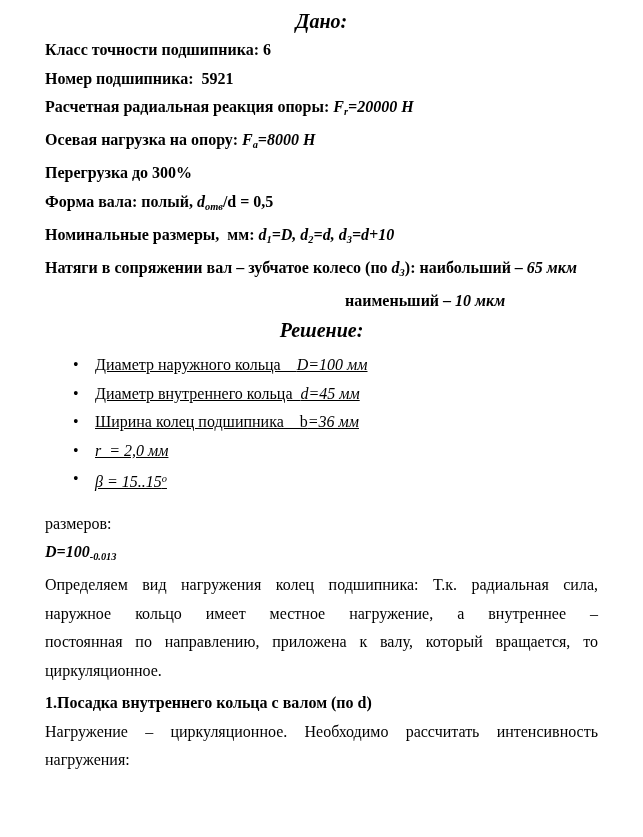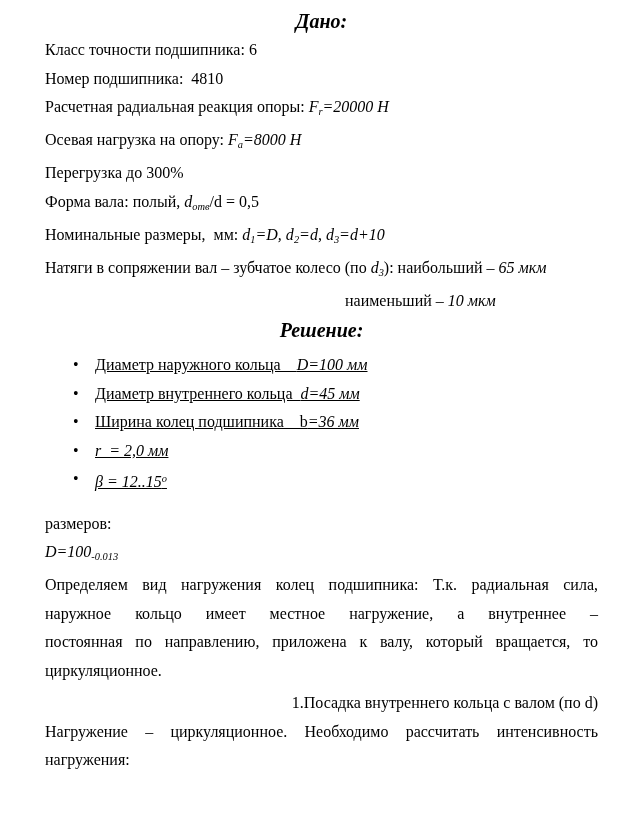--- a/index.html
+++ b/index.html
@@ -23,21 +23,21 @@
     font-size: 20px;
     font-weight: bold;
     font-style: italic;
     text-align: center;
     line-height: 30px;
   }
   .line {
     line-height: 28.5px;
     white-space: pre-wrap;
   }
-  .rich { white-space: pre; }
+  .rich { white-space: pre; font-weight: bold; }
   .jline {
     line-height: 28.5px;
     text-align: justify;
     text-align-last: justify;
   }
   .indent-min { margin-left: 300px; }
   .bullets { margin-top: 6px; }
   .bullet {
     position: relative;
     padding-left: 50px;
@@ -46,56 +46,55 @@
     text-decoration: underline;
   }
   .bullet::before {
     content: "\2022";
     position: absolute;
     left: 28px;
     top: 0;
   }
   .para-deviations { margin-top: 13px; }
   .section-heading {
-    font-weight: normal;
+    font-weight: bold;
     line-height: 28.5px;
     margin-top: 4px;
-    text-align: right;
   }
   .seg-n { }
   .seg-i { font-style: italic; }
   .seg-isub { font-size: 0.65em; vertical-align: -0.25em; font-style: italic; }
   .seg-isup { font-size: 0.65em; vertical-align: 0.45em; font-style: italic; }
 </style>
 </head>
 <body>
 
 <div class="page">
 
   <div class="heading">Дано:</div>
 
   <div class="line rich"><span class="seg-n">Класс точности подшипника: 6</span></div>
-  <div class="line rich"><span class="seg-n">Номер подшипника:  4810</span></div>
+  <div class="line rich"><span class="seg-n">Номер подшипника:  5921</span></div>
   <div class="line rich"><span class="seg-n">Расчетная радиальная реакция опоры: </span><span class="seg-i">F</span><span class="seg-isub">r</span><span class="seg-i">=20000 Н</span></div>
   <div class="line rich"><span class="seg-n">Осевая нагрузка на опору: </span><span class="seg-i">F</span><span class="seg-isub">a</span><span class="seg-i">=8000 Н</span></div>
   <div class="line rich"><span class="seg-n">Перегрузка до 300%</span></div>
   <div class="line rich"><span class="seg-n">Форма вала: полый, </span><span class="seg-i">d</span><span class="seg-isub">отв</span><span class="seg-n">/d = 0,5</span></div>
   <div class="line rich"><span class="seg-n">Номинальные размеры,  мм: </span><span class="seg-i">d</span><span class="seg-isub">1</span><span class="seg-i">=D, d</span><span class="seg-isub">2</span><span class="seg-i">=d, d</span><span class="seg-isub">3</span><span class="seg-i">=d+10</span></div>
   <div class="line rich"><span class="seg-n">Натяги в сопряжении вал – зубчатое колесо (по </span><span class="seg-i">d</span><span class="seg-isub">3</span><span class="seg-n">): наибольший – </span><span class="seg-i">65 мкм</span></div>
   <div class="line rich indent-min"><span class="seg-n">наименьший – </span><span class="seg-i">10 мкм</span></div>
 
   <div class="heading">Решение:</div>
 
 
   <div class="bullets">
     <div class="bullet"><span class="seg-n">Диаметр наружного кольца    </span><span class="seg-i">D=100 мм</span></div>
     <div class="bullet"><span class="seg-n">Диаметр внутреннего кольца  </span><span class="seg-i">d=45 мм</span></div>
     <div class="bullet"><span class="seg-n">Ширина колец подшипника    b</span><span class="seg-i">=36 мм</span></div>
     <div class="bullet"><span class="seg-i">r  = 2,0 мм</span></div>
-    <div class="bullet"><span class="seg-i">β = 12..15</span><span class="seg-isup">о</span></div>
+    <div class="bullet"><span class="seg-i">β = 15..15</span><span class="seg-isup">о</span></div>
   </div>
 
   <div class="para para-deviations">
     <div class="line">размеров:</div>
   </div>
 
   <div class="line rich"><span class="seg-i">D=100</span><span class="seg-isub">-0.013</span></div>
 
   <div class="para">
     <div class="jline">Определяем вид нагружения колец подшипника: Т.к. радиальная сила,</div>

